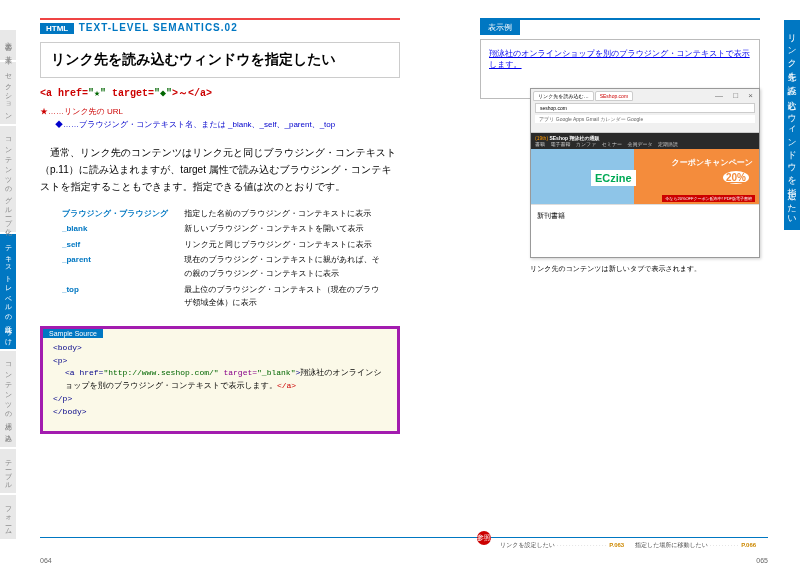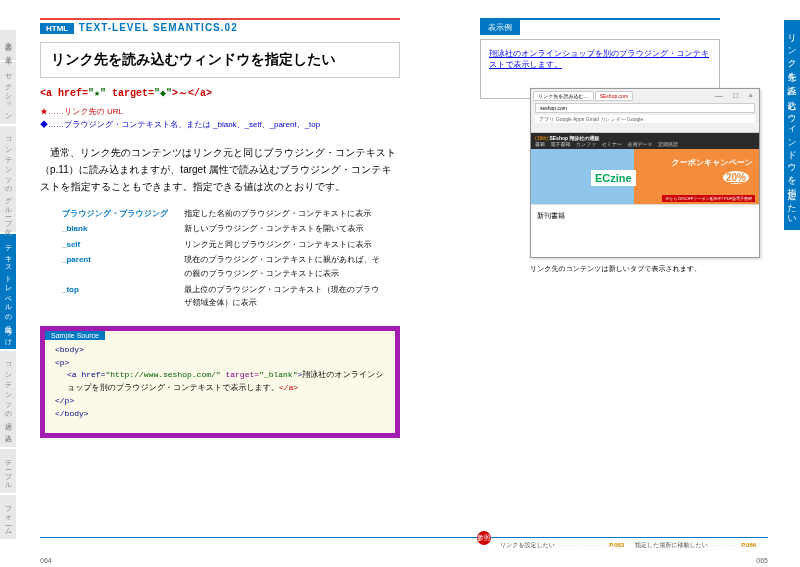--- a/index.html
+++ b/index.html
@@ -6,42 +6,42 @@
 body { font-family: "Hiragino Kaku Gothic Pro", "Meiryo", sans-serif; background: #fff; width: 800px; height: 567px; position: relative; font-size: 9px; }
 
 .sidebar-left { position: absolute; left: 0; top: 0; width: 22px; height: 567px; background: #fff; }
 .sidebar-tab { writing-mode: vertical-rl; text-orientation: upright; font-size: 7px; padding: 6px 3px; margin-bottom: 2px; text-align: center; letter-spacing: 2px; }
 .sidebar-tab.active { background: #0077c2; color: #fff; }
 .sidebar-tab.inactive { background: #e8e8e8; color: #888; }
 
 .sidebar-right { position: absolute; right: 0; top: 20px; width: 16px; background: #0077c2; color: #fff; writing-mode: vertical-rl; text-orientation: upright; font-size: 9px; padding: 8px 2px; letter-spacing: 2px; }
 
 .page-left { position: absolute; left: 40px; top: 18px; width: 360px; }
-.page-right { position: absolute; left: 480px; top: 18px; width: 240px; }
+.page-right { position: absolute; left: 480px; top: 18px; width: 280px; }
 
 .category-bar { border-top: 2px solid #ef4444; padding-top: 2px; margin-bottom: 8px; }
 .category-label { background: #0077c2; color: #fff; font-size: 8px; font-weight: bold; padding: 1px 6px; display: inline-block; }
 .category-title { color: #0077c2; font-size: 10px; font-weight: bold; letter-spacing: 1px; margin-left: 2px; }
 
 .main-title { background: #fff; border: 1px solid #ccc; padding: 8px 10px; font-size: 14px; font-weight: bold; margin-bottom: 8px; }
 
 .code-sig { font-family: "Courier New", monospace; font-size: 10px; font-weight: bold; color: #c00; margin: 6px 0; }
 .code-sig .q { color: #060; }
 
 .legend { font-size: 8px; line-height: 1.6; margin-bottom: 12px; }
 .legend .star { color: #c00; }
-.legend .dia { color: #00c; }
+.legend .dia { color: #00c; margin-left: 15px; }
 
 .body-text { font-size: 10px; line-height: 1.7; text-indent: 1em; margin-bottom: 10px; }
 
 .param-table { font-size: 8px; line-height: 1.7; margin-left: 20px; margin-bottom: 14px; }
 .param-table td { vertical-align: top; padding-right: 14px; }
 .param-table .pname { color: #0077c2; font-weight: bold; white-space: nowrap; }
 
-.sample-box { background: #fbf9e8; border: 5px solid #a21caf; padding: 0 0 8px 0; font-size: 8px; }
+.sample-box { background: #fbf9e8; border: 3px solid #a21caf; padding: 0 0 8px 0; font-size: 8px; }
 .sample-label { background: #0077c2; color: #fff; font-size: 7px; padding: 1px 6px; display: inline-block; }
 .sample-code { font-family: "Courier New", monospace; padding: 4px 10px; line-height: 1.6; }
 .sample-code .tag { color: #008; }
 .sample-code .attr { color: #808; }
 .sample-code .val { color: #060; }
 .sample-code .end { color: #c00; }
 
 .display-example { border-top: 2px solid #0077c2; }
 .display-label { background: #0077c2; color: #fff; font-size: 8px; padding: 2px 8px; display: inline-block; }
 .display-box { border: 1px solid #bbb; padding: 8px; margin-top: 4px; height: 60px; }

